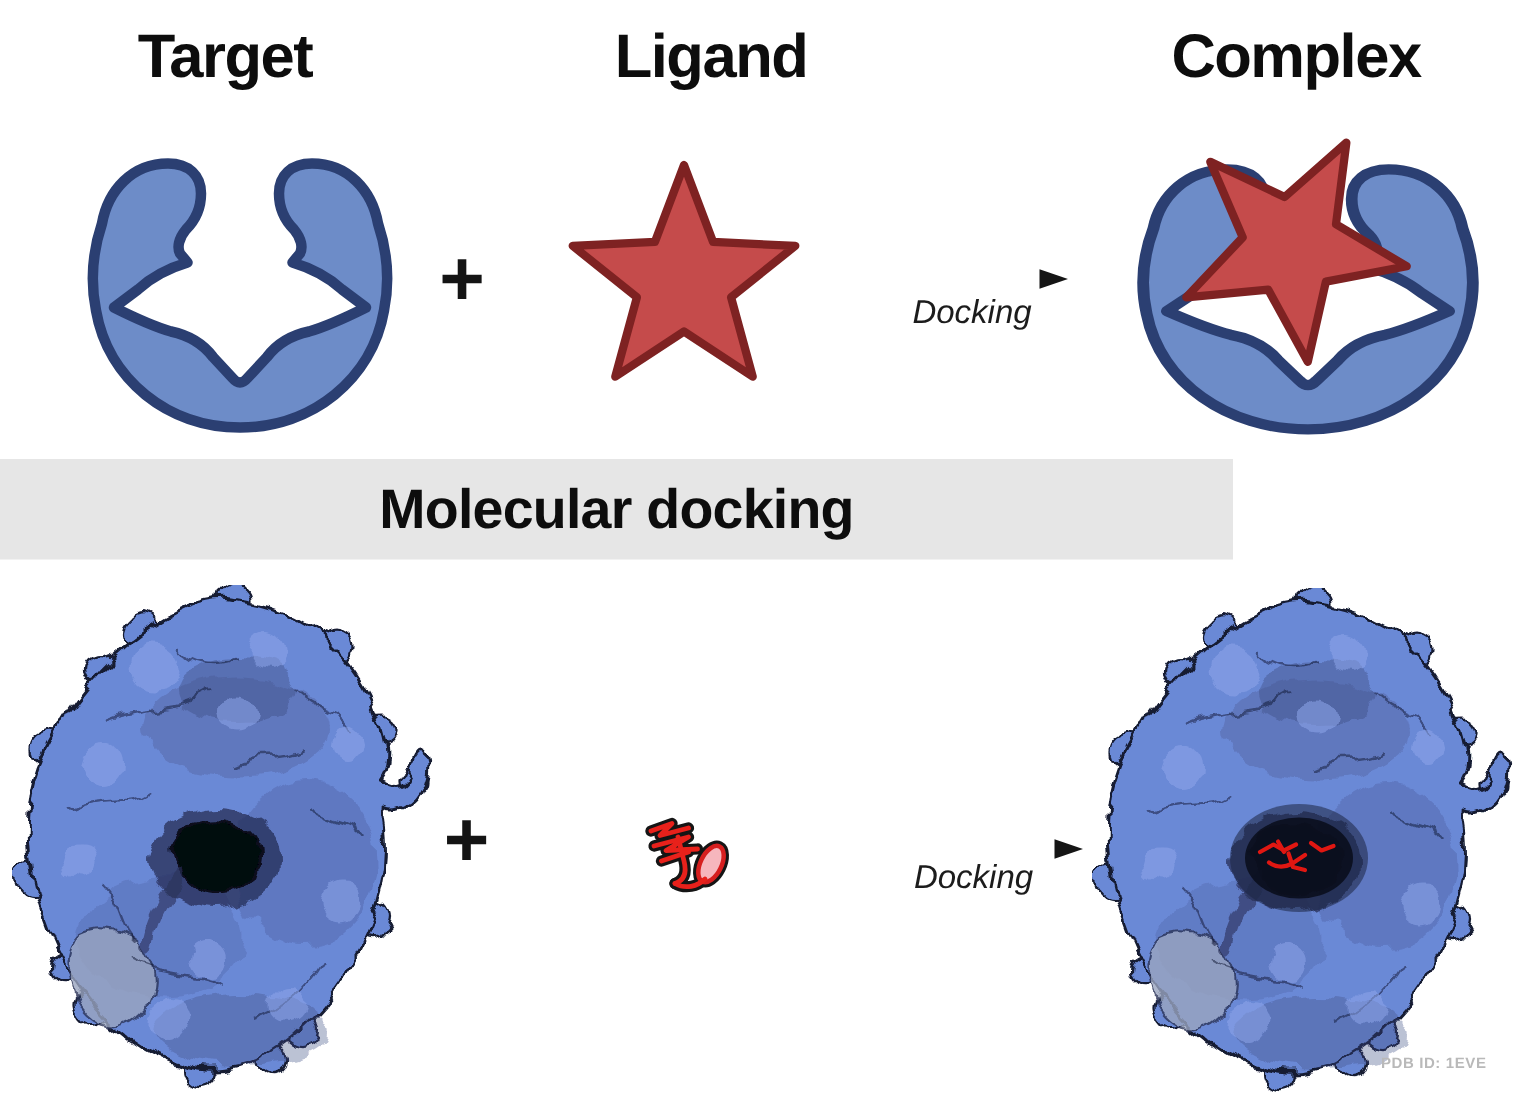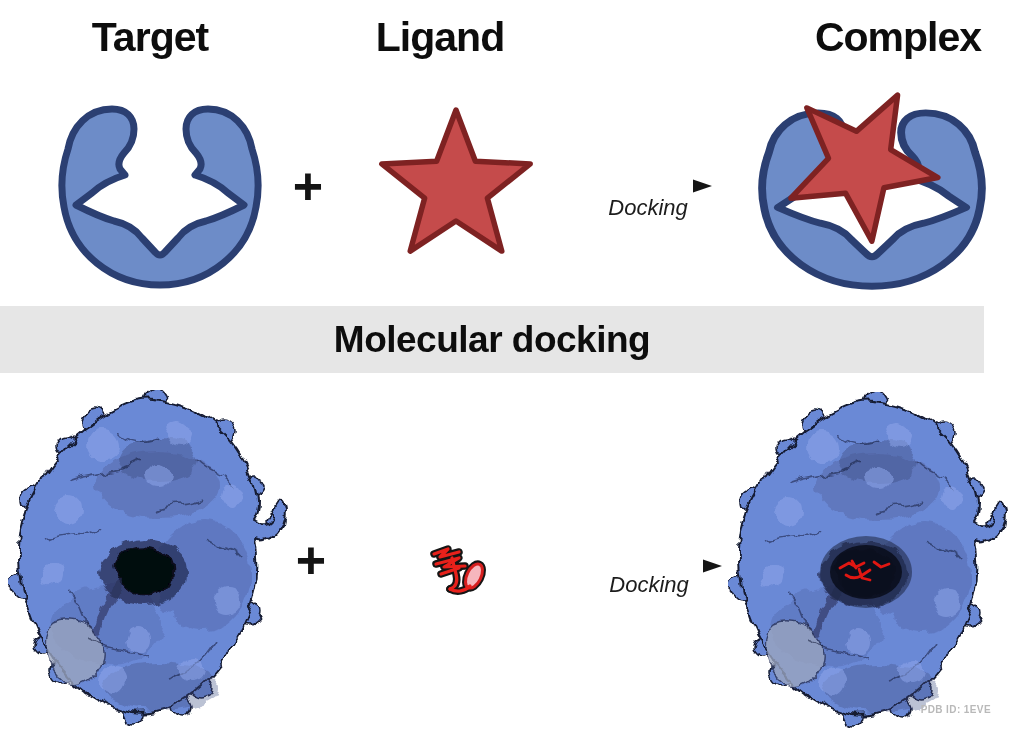--- a/index.html
+++ b/index.html
@@ -14,37 +14,37 @@
   }
   .plus{
     position:absolute;transform:translate(-50%,-50%);
     font-size:52px;font-weight:bold;color:#141414;line-height:1;
   }
   .dock-label{
     position:absolute;transform:translateX(-50%);
     font-style:italic;font-size:22px;color:#1c1c1c;white-space:nowrap;margin-top:45px;
   }
   .banner{
-    position:absolute;left:0;top:306px;width:984px;height:67px;background:#e6e6e6;
+    position:absolute;left:0;top:306px;width:822px;height:67px;background:#e6e6e6;
     display:flex;align-items:center;justify-content:center;
   }
   .banner span{font-size:37px;font-weight:bold;letter-spacing:-0.5px;color:#0d0d0d;}
   .pdb{
     position:absolute;left:991px;top:704px;transform:translateX(-100%);
     font-size:10px;font-weight:bold;color:#b9b9b9;letter-spacing:0.4px;white-space:nowrap;
   }
 </style>
 </head>
 <body>
 
 <div class="canvas">
 
   <div class="heading" style="left:150px">Target</div>
-  <div class="heading" style="left:440px">Ligand</div>
-  <div class="heading" style="left:898px">Complex</div>
+  <div class="heading" style="left:474px">Ligand</div>
+  <div class="heading" style="left:864px">Complex</div>
 
   <svg class="abs" style="left:56px;top:99px" width="208" height="194" viewBox="-4 -4 208 194">
     <path id="cupShape" d="M 52 6 C 28 6 12 24 8 46 C 2 64 0 84 4 104 C 12 150 52 182 100 182
          C 148 182 188 150 196 104 C 200 84 198 64 192 46 C 188 24 172 6 148 6
          C 134 6 126 14 126 26 C 126 36 130 44 136 50 C 141 56 142 62 140 66
          L 135 72 Q 155 78 168 90 L 184 102 Q 160 114 146 118
          C 132 121 124 127 118 135 L 105 149 Q 100 155 95 149 L 82 135
          C 76 127 68 121 54 118 Q 40 114 16 102 L 32 90 Q 45 78 65 72
          L 60 66 C 58 62 59 56 64 50 C 70 44 74 36 74 26 C 74 14 66 6 52 6 Z" fill="#6d8cc8" stroke="#2b3f72" stroke-width="7" stroke-linejoin="round"></path>
   </svg>

